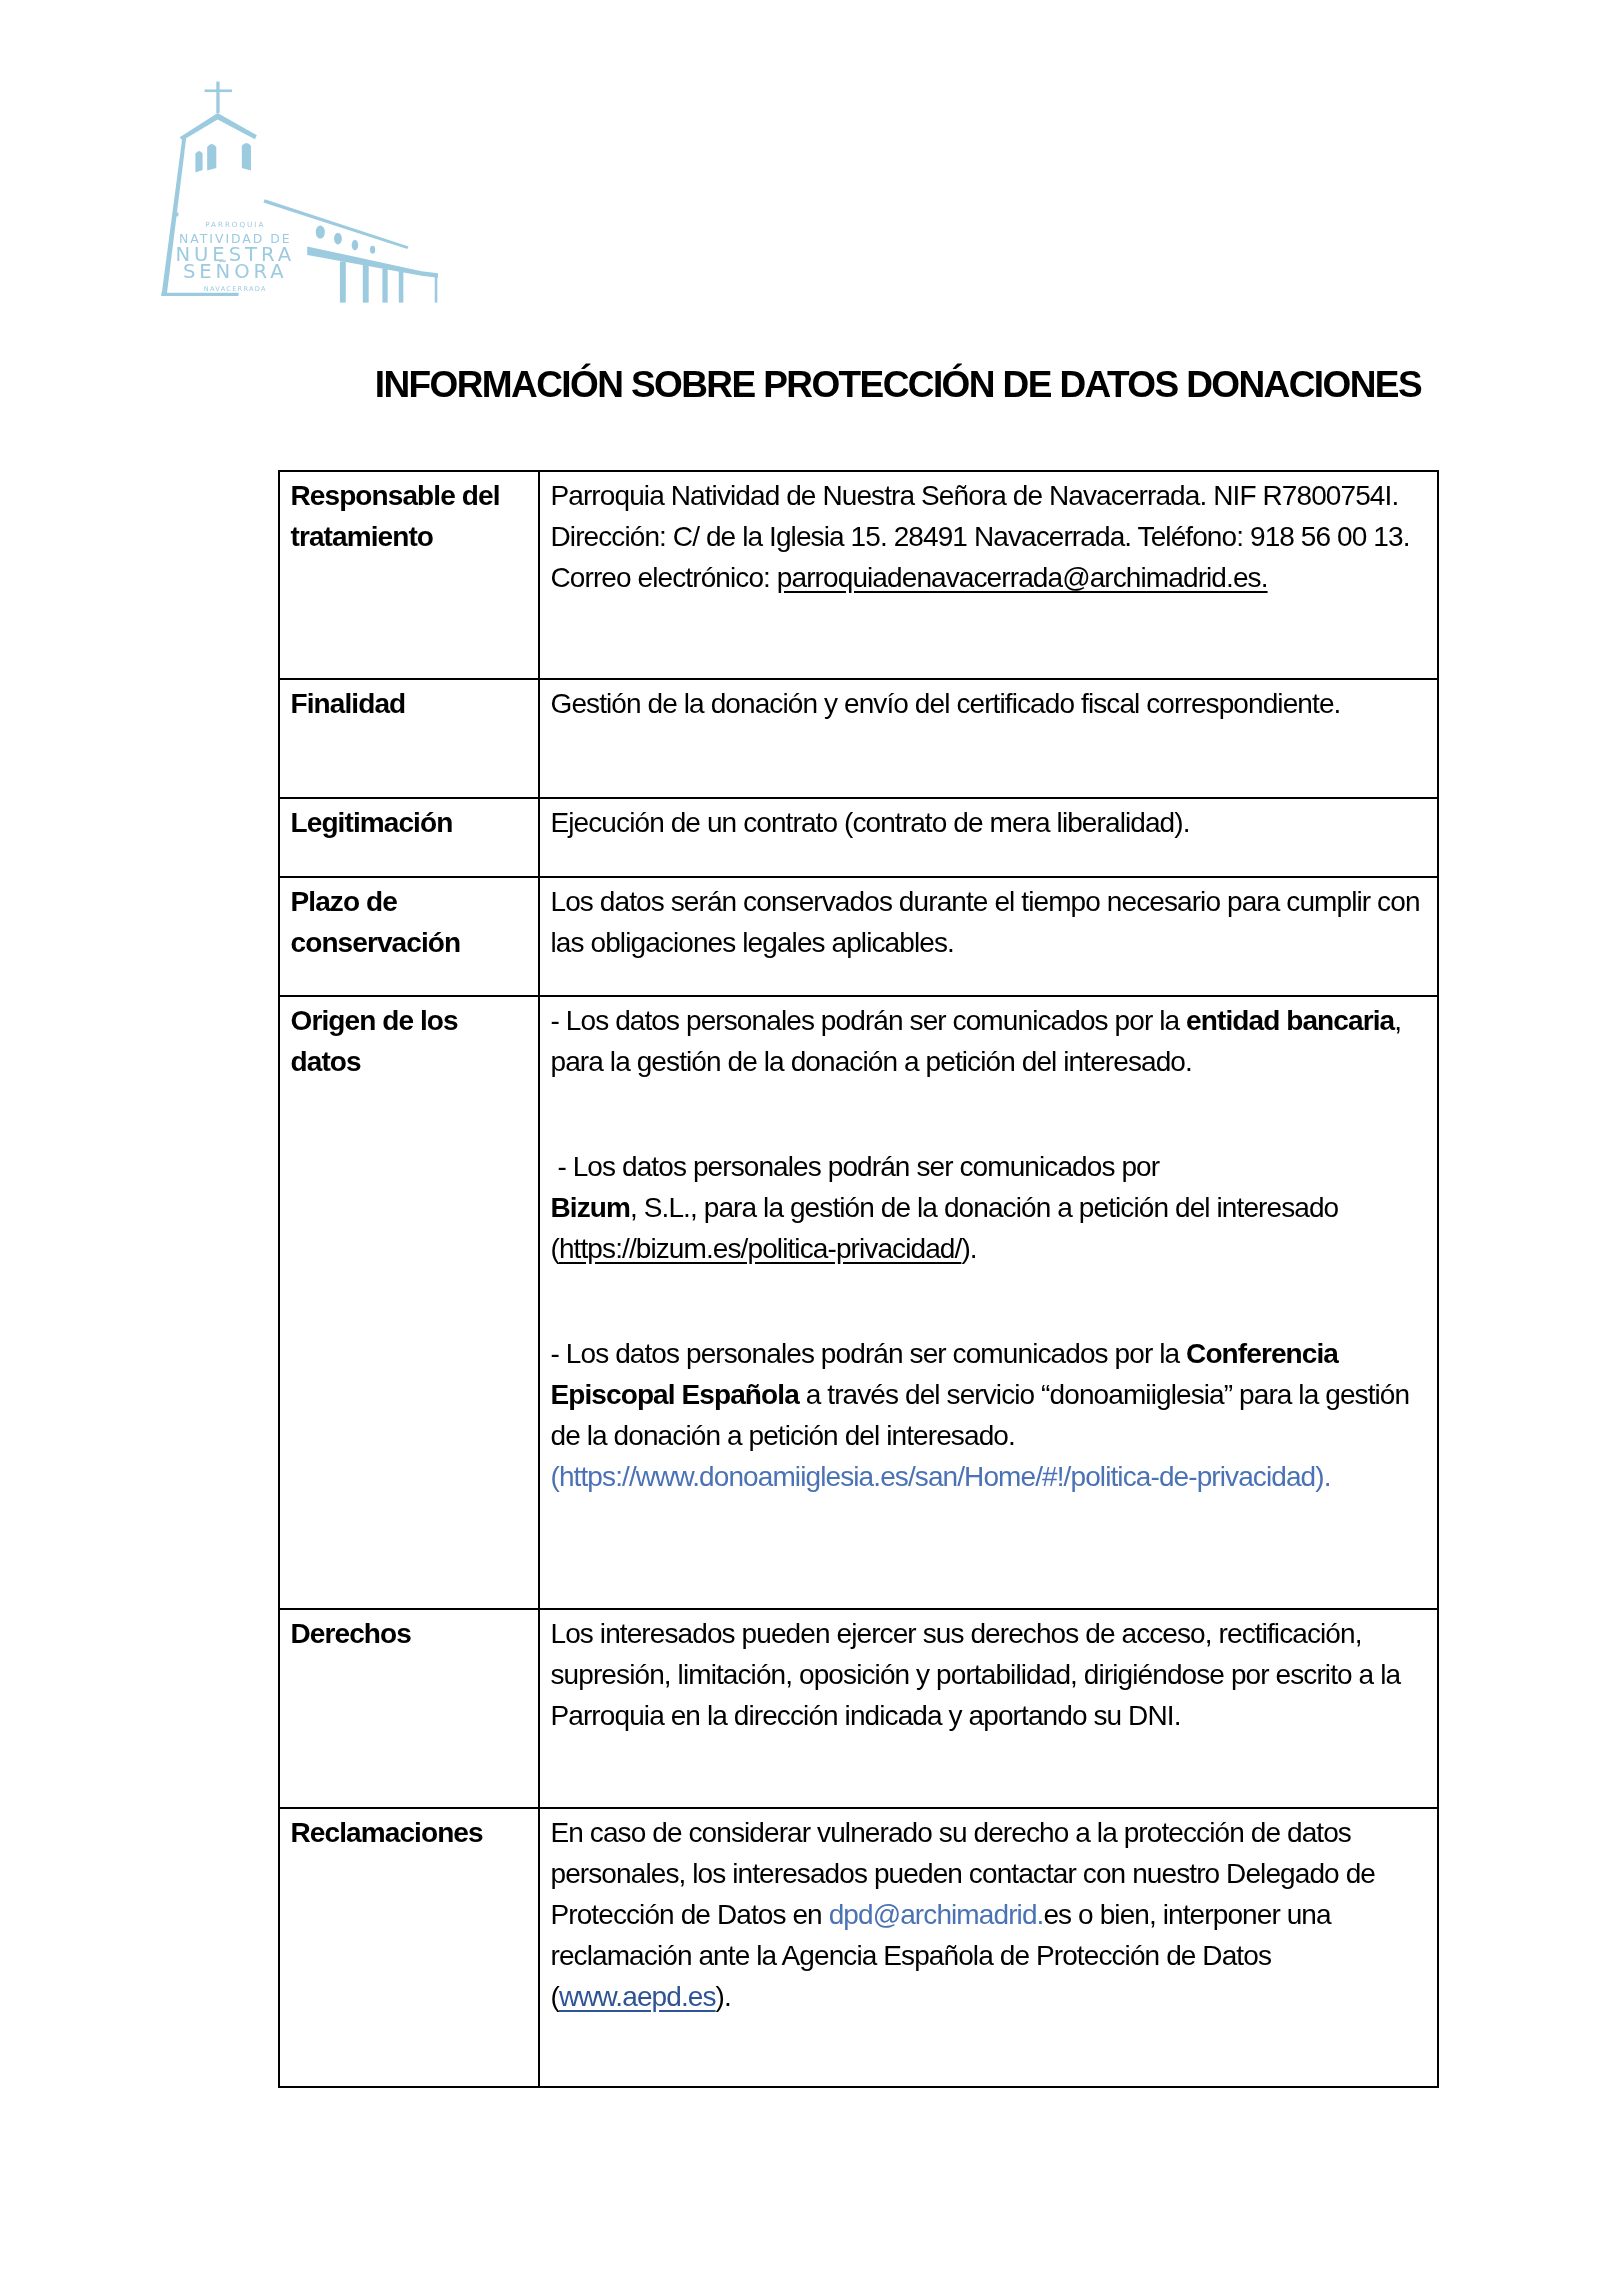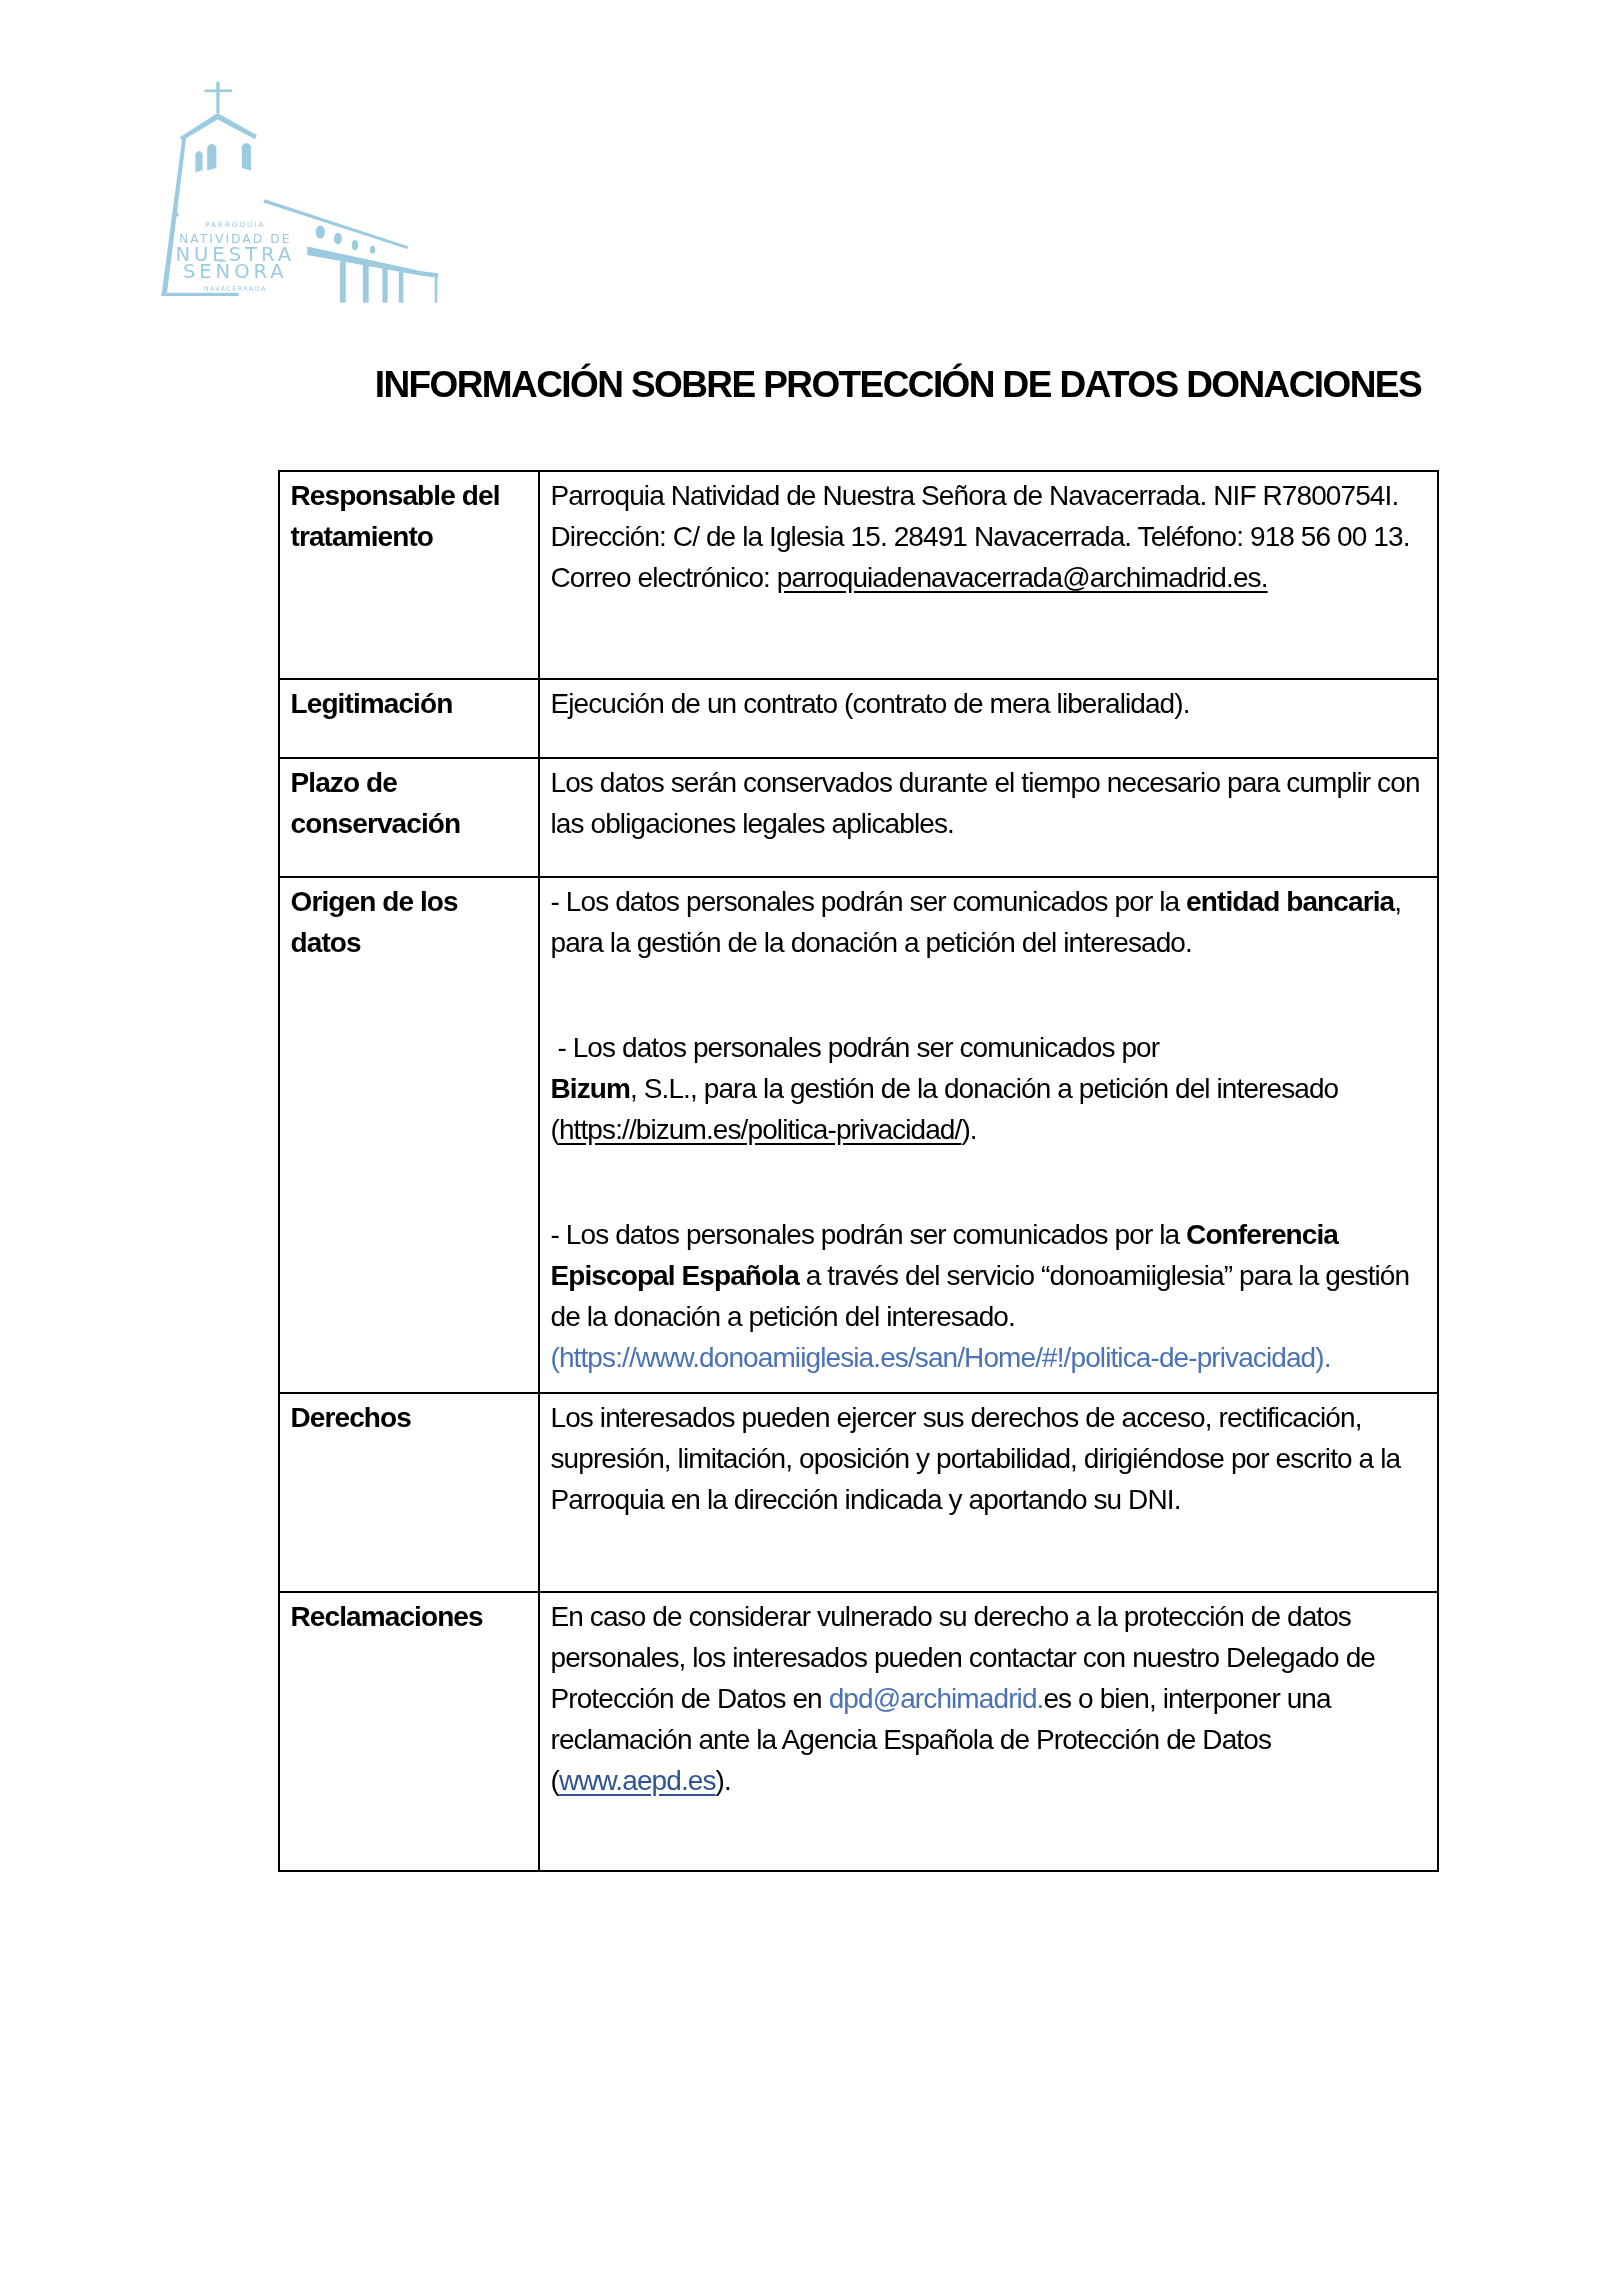--- a/index.html
+++ b/index.html
@@ -26,21 +26,21 @@
   .para + .para { margin-top: 64px; }
   .b { font-weight: bold; }
   .link { color: #000000; text-decoration: underline; text-underline-offset: 3.9px; }
   .link-plain { color: #4a72b5; }
   .link-dark { color: #2f5496; text-decoration: underline; text-underline-offset: 3.9px; }
 
   .r1 { height: 208px; }
   .r2 { height: 119px; }
   .r3 { height: 79px; }
   .r4 { height: 119px; }
-  .r5 { height: 516px; border-radius: 10px; }
+  .r5 { height: 613px; border-radius: 10px; }
   .r6 { height: 199px; }
   .r7 { height: 279px; }
 </style>
 </head>
 <body>
 
 <div class="logo">
   <svg viewBox="0 0 445 350" xmlns="http://www.w3.org/2000/svg">
     <g fill="#9ccbe0" stroke="none">
 
@@ -87,20 +87,24 @@
 <div class="title">INFORMACIÓN SOBRE PROTECCIÓN DE DATOS DONACIONES</div>
 
 <table class="tbl">
   <tbody>
       <tr class="r1">
     <td class="label">Responsable del tratamiento</td>
     <td class="value">
       <span>Parroquia Natividad de Nuestra Señora de Navacerrada. NIF R7800754I. Dirección: C/ de la Iglesia 15. 28491 Navacerrada. Teléfono: 918 56 00 13. Correo electrónico: </span><span class="link">parroquiadenavacerrada@archimadrid.es.</span>
     </td>
   </tr>
+  <tr class="r2">
+    <td class="label">Finalidad</td>
+    <td class="value">Gestión de la donación y envío del certificado fiscal correspondiente.</td>
+  </tr>
   <tr class="r3">
     <td class="label">Legitimación</td>
     <td class="value">Ejecución de un contrato (contrato de mera liberalidad).</td>
   </tr>
   <tr class="r4">
     <td class="label">Plazo de conservación</td>
     <td class="value">Los datos serán conservados durante el tiempo necesario para cumplir con las obligaciones legales aplicables.</td>
   </tr>
   <tr class="r5">
     <td class="label">Origen de los datos</td>

